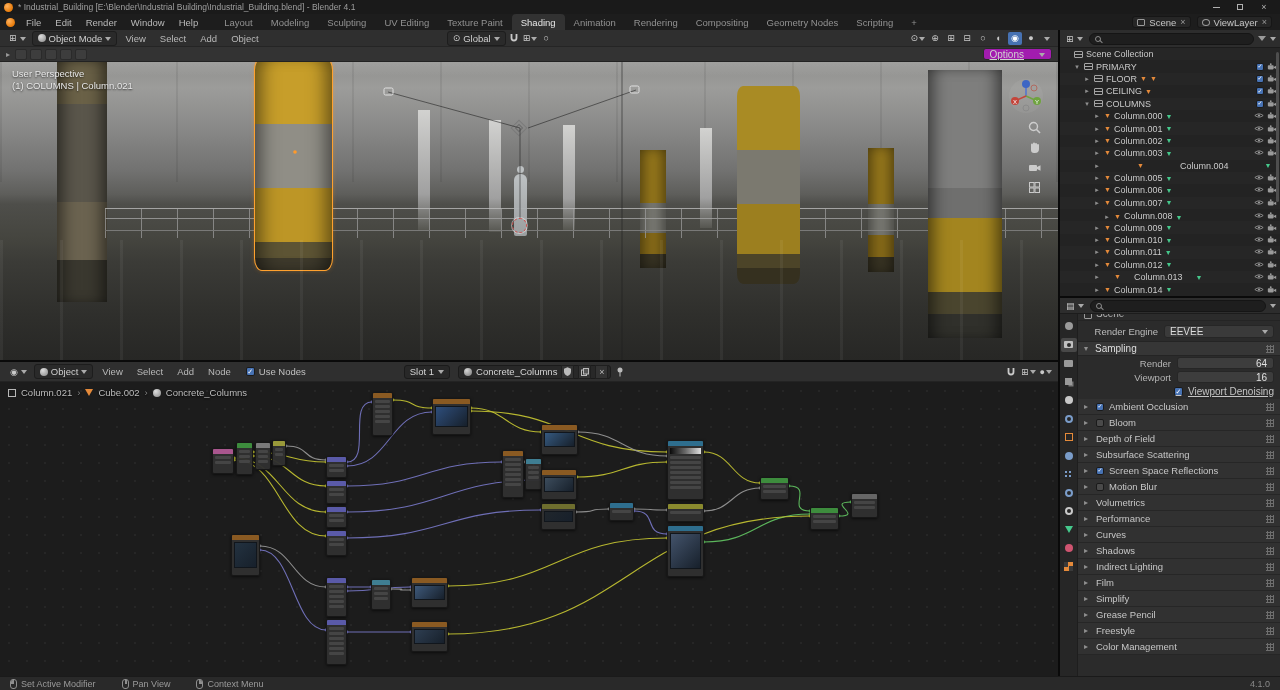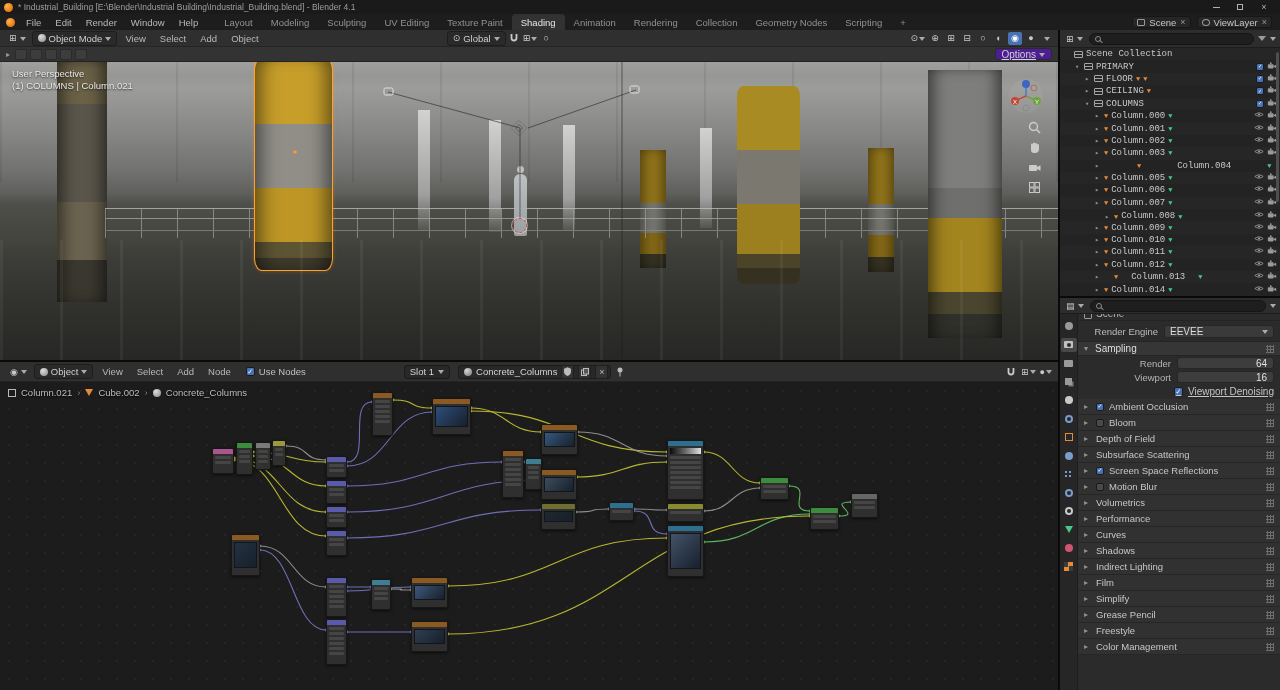--- a/index.html
+++ b/index.html
@@ -43,21 +43,21 @@
   .hbtn.field{background:#2a2a2a;border:1px solid #1d1d1d;}
   .cdn{width:0;height:0;border:3px solid transparent;border-top:4px solid #aaa;margin-top:4px;}
   .dot-ic{width:8px;height:8px;border-radius:50%;background:radial-gradient(circle at 35% 30%,#ddd,#888);}
   .glyph{font-size:9px;color:#c9c9c9;}
   .vp-right-icons{margin-left:auto;display:flex;align-items:center;gap:2px;}
   .ico-btn{min-width:14px;height:13px;display:flex;align-items:center;justify-content:center;border-radius:2px;color:#c9c9c9;font-size:9px;gap:1px;padding:0 1px;}
   .ico-btn.on{background:#4772b3;color:#fff;}
   .vp-toolbar{height:15px;background:#333;border-bottom:1px solid #222;display:flex;align-items:center;padding:0 6px;gap:3px;}
   .tbtn{width:12px;height:11px;background:#3d3d3d;border:1px solid #2a2a2a;border-radius:2px;}
   .tcaret{color:#9a9a9a;font-size:8px;margin-right:2px;}
-  .options-btn{margin-left:auto;display:flex;align-items:center;gap:3px;background:#4c1d95;border:1px solid #2a2a2a;border-radius:3px;padding:0 6px;height:12px;color:#d0d0d0;text-decoration:underline;}
+  .options-btn{margin-left:auto;display:flex;align-items:center;gap:15px;background:#a21caf;border:1px solid #2a2a2a;border-radius:3px;padding:0 6px;height:12px;color:#d0d0d0;text-decoration:underline;}
 
   
   .vp-scene{position:relative;flex:1;overflow:hidden;
     background:linear-gradient(180deg,#90908e 0px,#9c9c9a 26px,#8b8b8a 62px,#727271 108px,#5e5e5b 132px,#4e4e4a 142px,#45453f 176px,#3b3b37 200px,#2f2f2c 252px,#272725 298px);text-decoration:underline;}
   .vp-scene::before{content:'';position:absolute;left:0;top:0;right:0;height:120px;
     background:repeating-linear-gradient(90deg,rgba(0,0,0,.07) 0 2px,transparent 2px 88px),linear-gradient(rgba(255,255,255,.14),transparent 14px);}
   .vp-scene::after{content:'';position:absolute;left:0;top:178px;right:0;bottom:0;
     background:repeating-linear-gradient(90deg,rgba(255,255,255,.05) 0 3px,transparent 3px 60px);}
   .col{position:absolute;}
   .col-shade{box-shadow:inset 12px 0 16px -7px rgba(0,0,0,.55),inset -12px 0 16px -7px rgba(0,0,0,.55);}
@@ -109,21 +109,21 @@
   .node .th{margin:2px;border:1px solid #11161c;}
   .node .ramp{height:6px;margin:2px;background:linear-gradient(90deg,#0a0a0a,#6a6a6a,#e0e0e0);}
 
   
   .outliner{height:266px;background:#232323;display:flex;flex-direction:column;flex:none;position:relative;}
   .ol-header{height:18px;background:#2d2d2d;border-bottom:1px solid #1c1c1c;display:flex;align-items:center;gap:4px;padding:0 4px;flex:none;}
   .search-box{flex:1;height:12px;background:#1e1e1e;border:1px solid #151515;border-radius:7px;display:flex;align-items:center;gap:3px;padding:0 5px;}
   .mag{width:6px;height:6px;border:1px solid #8a8a8a;border-radius:50%;position:relative;flex:none;}
   .mag::after{content:'';position:absolute;width:4px;height:1px;background:#8a8a8a;transform:rotate(45deg);right:-3px;bottom:-1px;}
   .funnel{width:0;height:0;border-left:4px solid transparent;border-right:4px solid transparent;border-top:5px solid #9a9a9a;}
-  .ol-rows{flex:1;overflow:hidden;font-family:Liberation Mono, monospace;}
+  .ol-rows{flex:1;overflow:hidden;}
   .ol-row{height:12.4px;display:flex;align-items:center;gap:3px;font-size:9px;color:#c9c9c9;padding-right:3px;}
   .ol-row:nth-child(odd){background:#262626;}
   .ol-caret{width:8px;color:#8f8f8f;font-size:7px;text-align:center;flex:none;}
   .ol-ic{flex:none;font-size:7px;line-height:8px;}
   .ol-ic.collection{width:9px;height:7px;border:1px solid #a5a5a5;border-radius:1px;background:linear-gradient(transparent 0 2px,#a5a5a5 2px 3px,transparent 3px);}
   .ol-ic.mesh{color:#e58a3a;}
   .ol-extra{font-size:7px;flex:none;}
   .ol-extra.orange{color:#e58a3a;}
   .ol-extra.green{color:#45c98c;}
   .ol-right{margin-left:auto;display:flex;align-items:center;gap:3px;flex:none;}
@@ -202,21 +202,21 @@
       </span>
     <span class="ws-tabs" id="ws-tabs">
         <span class="ws-tab">Layout</span>
         <span class="ws-tab">Modeling</span>
         <span class="ws-tab">Sculpting</span>
         <span class="ws-tab">UV Editing</span>
         <span class="ws-tab">Texture Paint</span>
         <span class="ws-tab active">Shading</span>
         <span class="ws-tab">Animation</span>
         <span class="ws-tab">Rendering</span>
-        <span class="ws-tab">Collection</span>
+        <span class="ws-tab">Compositing</span>
         <span class="ws-tab">Geometry Nodes</span>
         <span class="ws-tab">Scripting</span>
         <span class="ws-tab">+</span>
       </span>
     <span class="top-right">
       <span class="selector">
         <span class="sel-ic"></span>
         <span>Scene</span>
         <span class="sel-x">×</span>
       </span>
@@ -1199,13 +1199,28 @@
                   <span>Color Management</span>
                   <span class="dots"></span>
                 </div>
               </div>
           </div>
         </div>
       </div>
     </div>
   </div>
 
+  <div class="statusbar">
+    <span class="sb-item">
+      <span class="mi l"></span>
+      <span>Set Active Modifier</span>
+    </span>
+    <span class="sb-item">
+      <span class="mi m"></span>
+      <span>Pan View</span>
+    </span>
+    <span class="sb-item">
+      <span class="mi r"></span>
+      <span>Context Menu</span>
+    </span>
+    <span class="sb-version">4.1.0</span>
+  </div>
 </div>
 
 </body></html>

